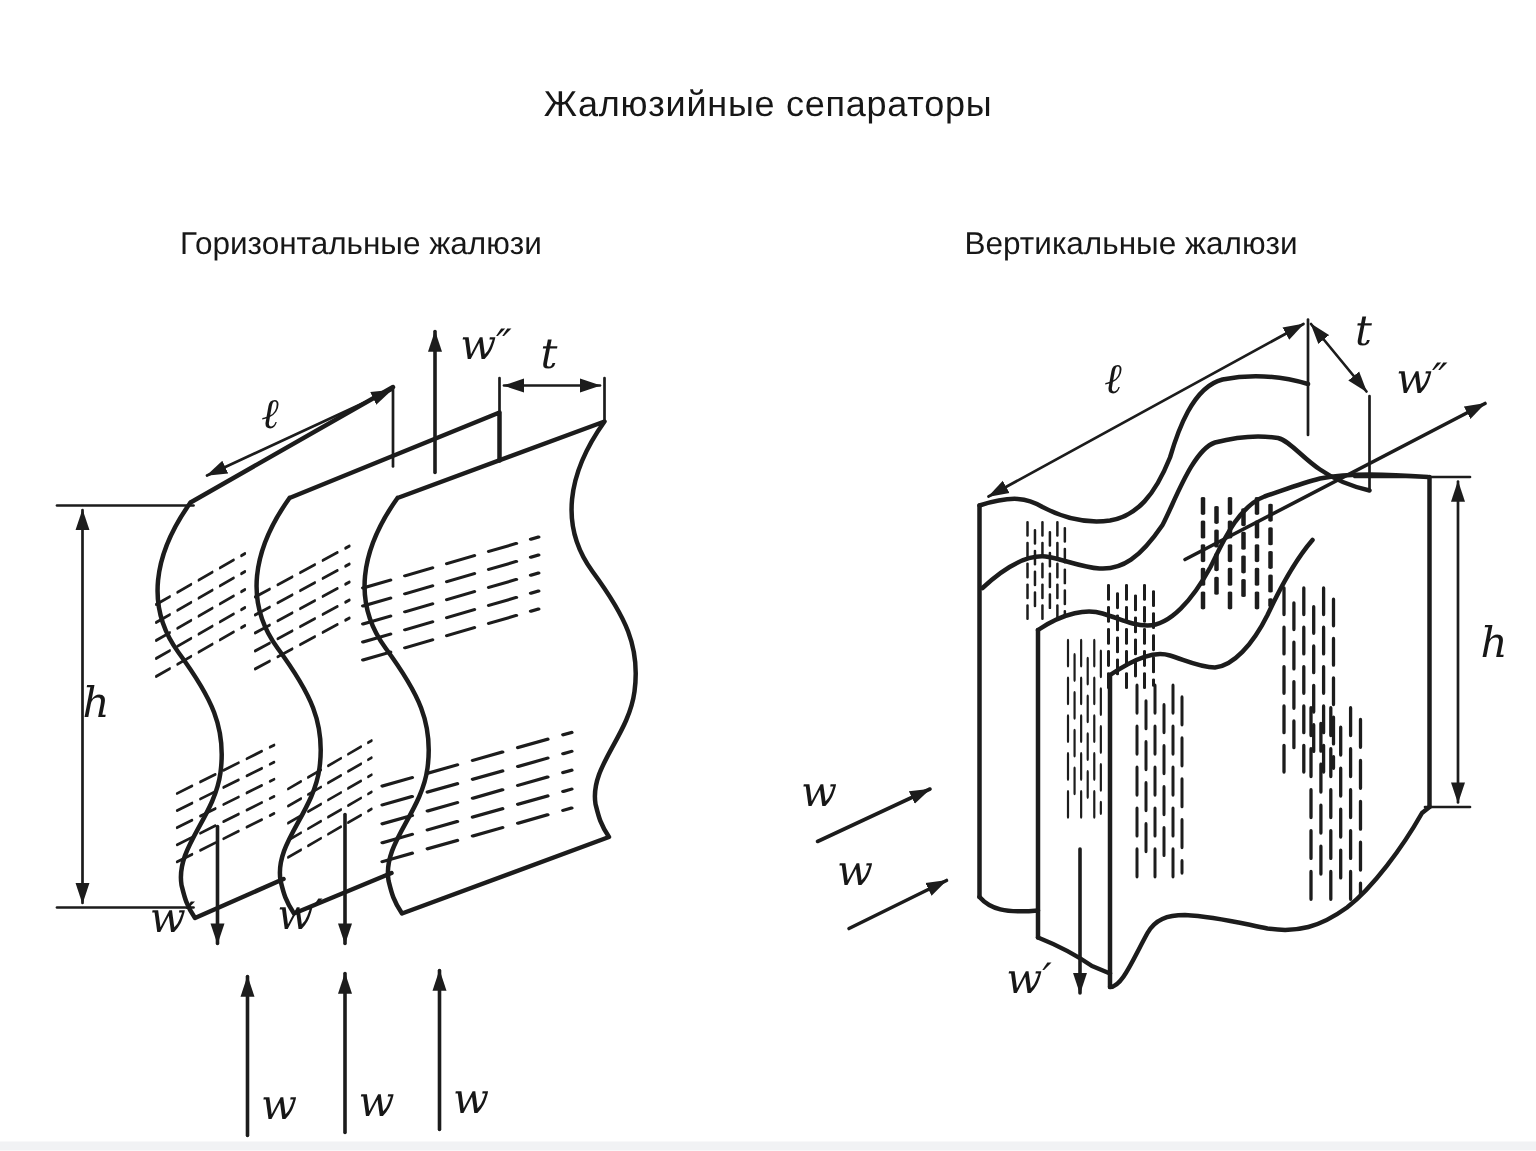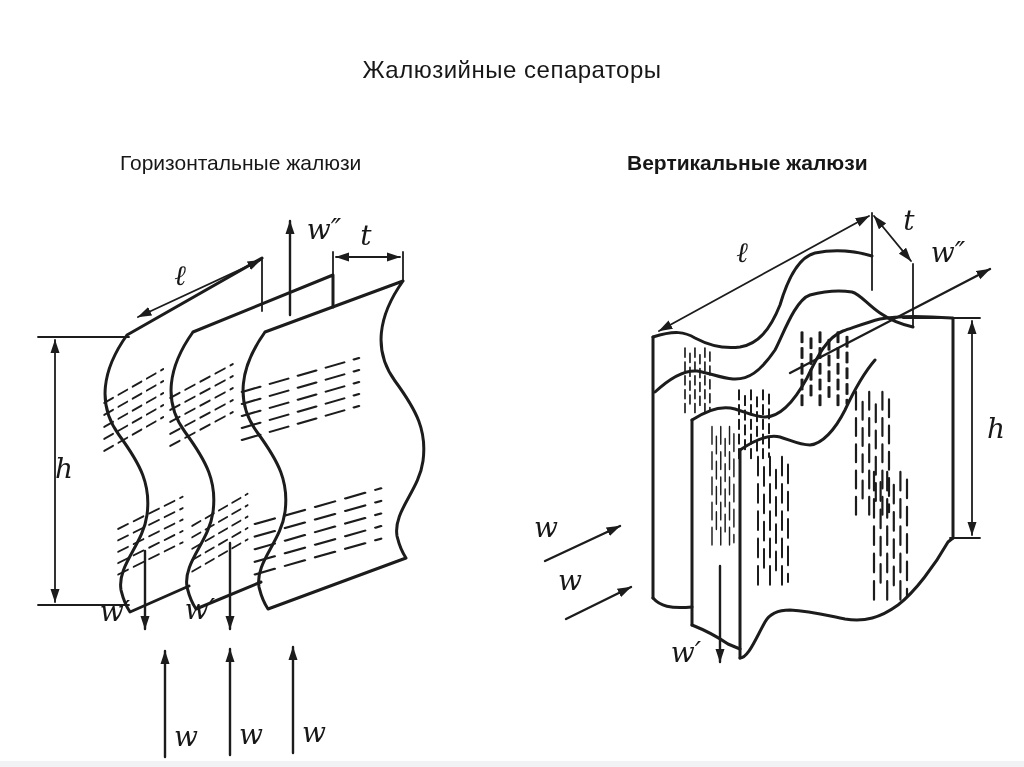--- a/index.html
+++ b/index.html
@@ -3,21 +3,21 @@
 <meta charset="utf-8">
 <style>
   html,body{margin:0;padding:0;background:#ffffff;}
   body{position:relative;width:1024px;height:767px;overflow:hidden;
        font-family:"Liberation Sans", sans-serif;color:#1c1c1c;}
   .title{position:absolute;top:56px;left:0;width:1024px;text-align:center;
          font-size:24px;letter-spacing:0.5px;color:#171717;}
   .subtitle{position:absolute;top:151px;width:360px;
             font-size:21px;color:#171717;}
   .subtitle.left{left:120px;}
-  .subtitle.right{left:627px;font-weight:bold;}
+  .subtitle.right{left:643px;}
   svg{position:absolute;overflow:visible;}
   #svg-left{left:30px;top:195px;}
   #svg-right{left:500px;top:190px;}
   .ln{stroke:#1c1c1c;stroke-width:3;fill:none;stroke-linecap:round;stroke-linejoin:round;}
   .dim{stroke:#1c1c1c;stroke-width:1.8;fill:none;stroke-linecap:round;}
   .flow{stroke:#1c1c1c;stroke-width:2.4;fill:none;stroke-linecap:round;}
   .hatch{stroke:#1c1c1c;stroke-width:2;fill:none;stroke-linecap:round;}
   .dashL{stroke-dasharray:15 8;}
   .dashR{stroke-dasharray:14 7;}
   .sym{font-family:"DejaVu Serif", serif;font-style:italic;font-size:28px;fill:#171717;}

